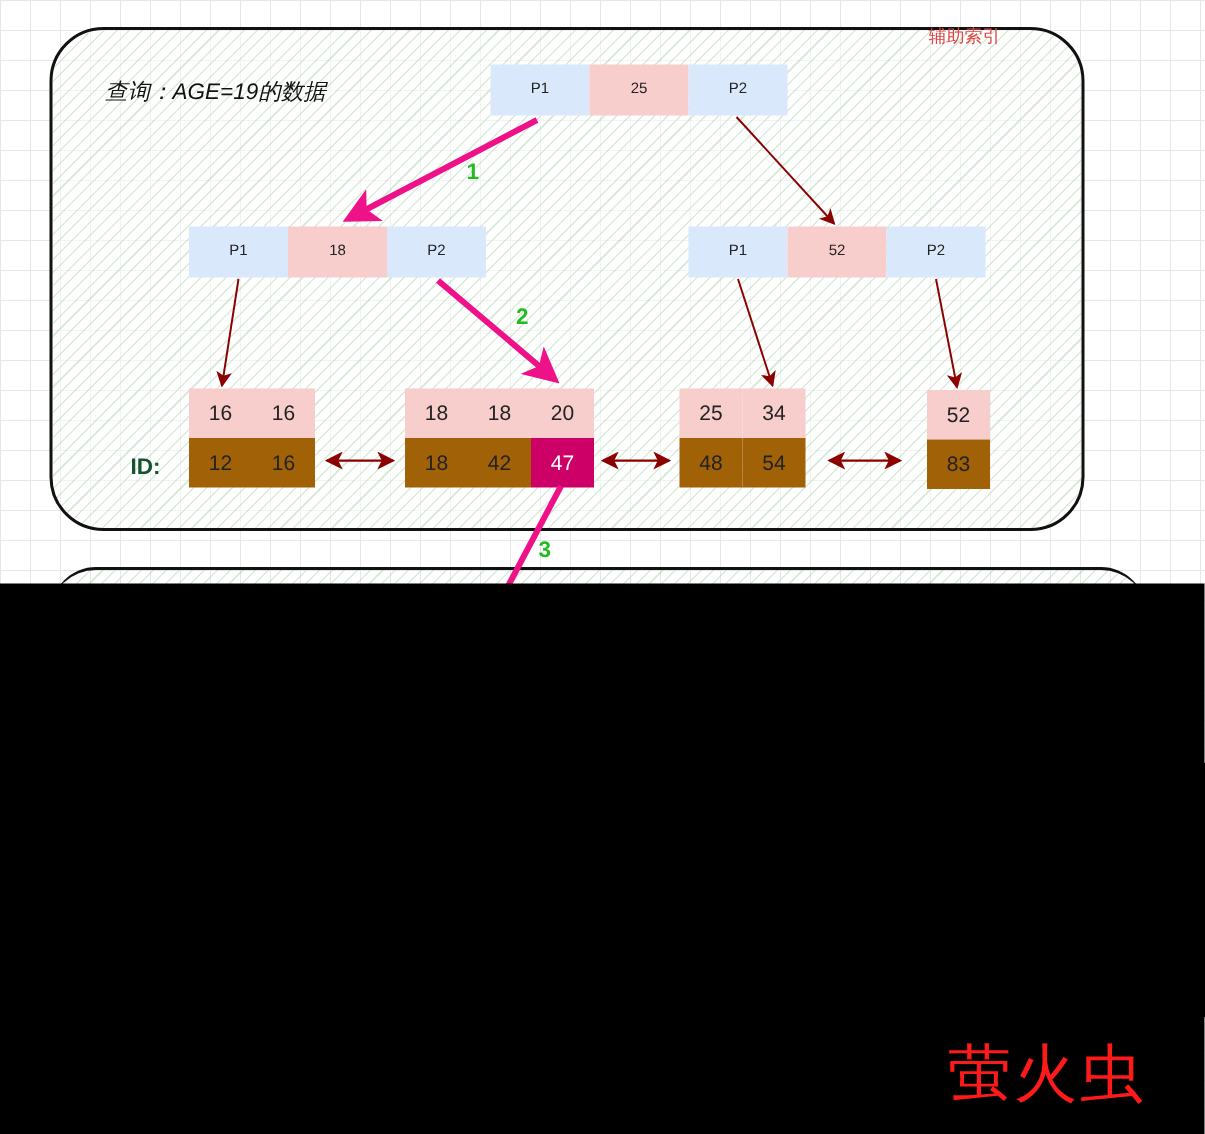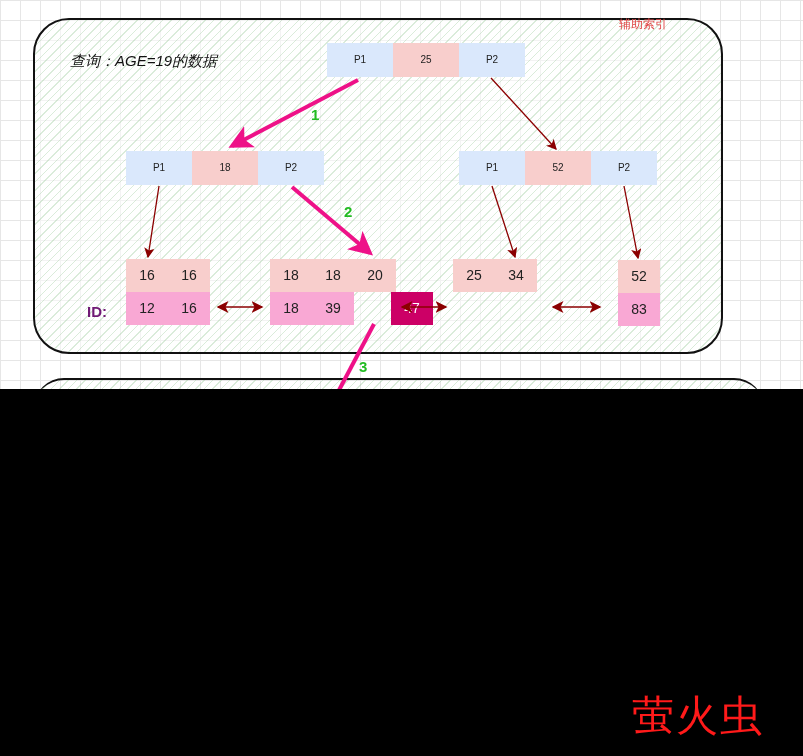--- a/index.html
+++ b/index.html
@@ -36,24 +36,24 @@
   .node { position: absolute; display: flex; height: 34px; }
   .cell {
     width: 66px; height: 34px; line-height: 34px; text-align: center; font-size: 10px; color: #222;
   }
   .ptr { background: #dae8fc; }
   .key { background: #f8cecc; }
   .leaf { position: absolute; }
   .leaf-row { display: flex; }
   .lcell { width: 42px; height: 33px; line-height: 33px; text-align: center; font-size: 14px; color: #222; }
   .lkey { background: #f8cecc; }
-  .lid { background: #f9a8d4; }
-  .lhit { background: #cc0066; color: #fff; margin-left: 37px; }
+  .lid { background: #a16207; }
+  .lhit { background: #cc0066; color: #fff; }
   .id-label {
-    position: absolute; left: 87px; top: 303px; font-size: 15px; font-weight: bold; color: #701a75;
+    position: absolute; left: 87px; top: 303px; font-size: 15px; font-weight: bold; color: #14532d;
   }
   .step { position: absolute; font-size: 15px; font-weight: bold; color: #22bb22; }
   .watermark {
     position: absolute; left: 632px; top: 688px; font-size: 42px; color: #ff1a1a;
     font-family: "DejaVu Serif", serif; letter-spacing: 2px;
   }
   svg.arrows { position: absolute; left: 0; top: 0; }
 </style>
 </head>
 <body>
@@ -94,29 +94,33 @@
 </div>
 
 <div class="leaf" style="left:270px;top:259px;">
   <div class="leaf-row">
     <div class="lcell lkey">18</div>
     <div class="lcell lkey">18</div>
     <div class="lcell lkey">20</div>
   </div>
   <div class="leaf-row">
     <div class="lcell lid">18</div>
-    <div class="lcell lid">39</div>
+    <div class="lcell lid">42</div>
     <div class="lcell lhit">47</div>
   </div>
 </div>
 
 <div class="leaf" style="left:453px;top:259px;">
   <div class="leaf-row">
     <div class="lcell lkey">25</div>
     <div class="lcell lkey">34</div>
+  </div>
+  <div class="leaf-row">
+    <div class="lcell lid">48</div>
+    <div class="lcell lid">54</div>
   </div>
 </div>
 
 <div class="leaf" style="left:618px;top:260px;">
   <div class="leaf-row">
     <div class="lcell lkey">52</div>
   </div>
   <div class="leaf-row">
     <div class="lcell lid">83</div>
   </div>

